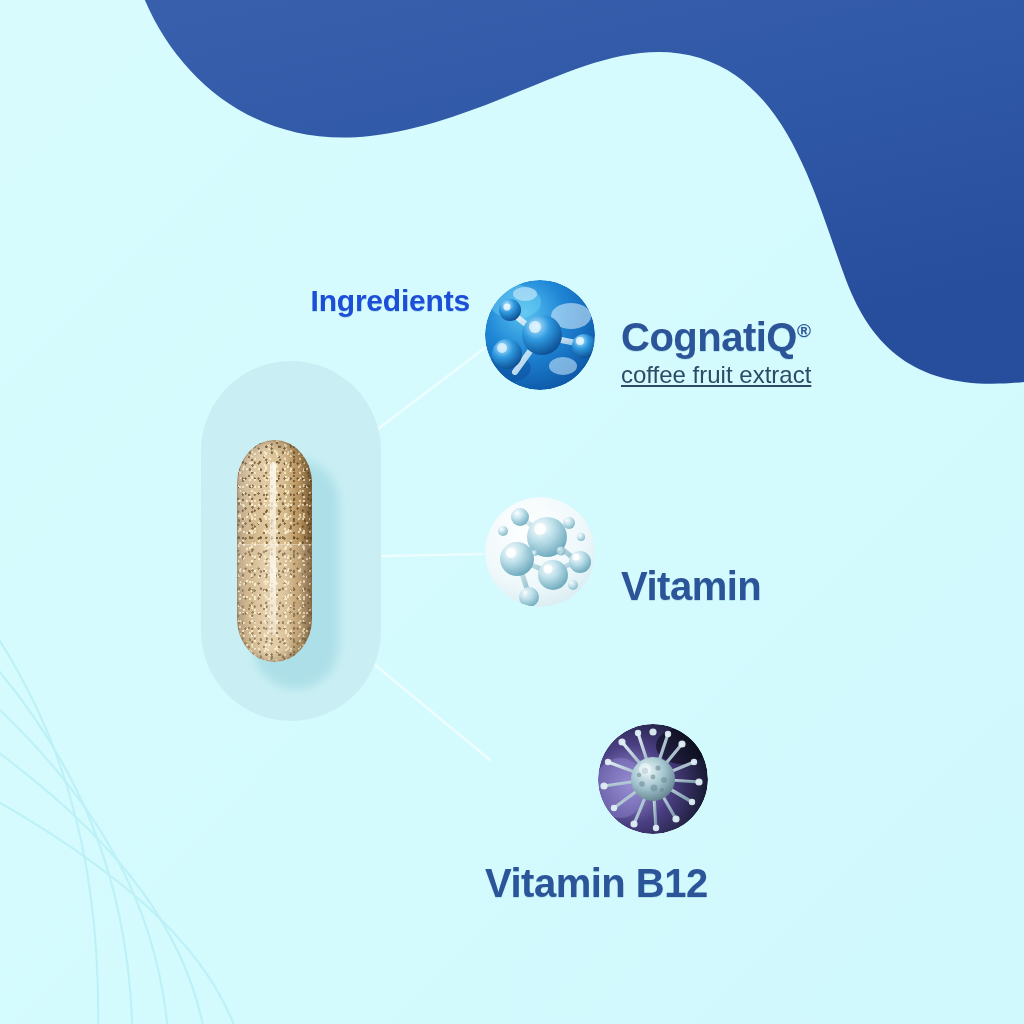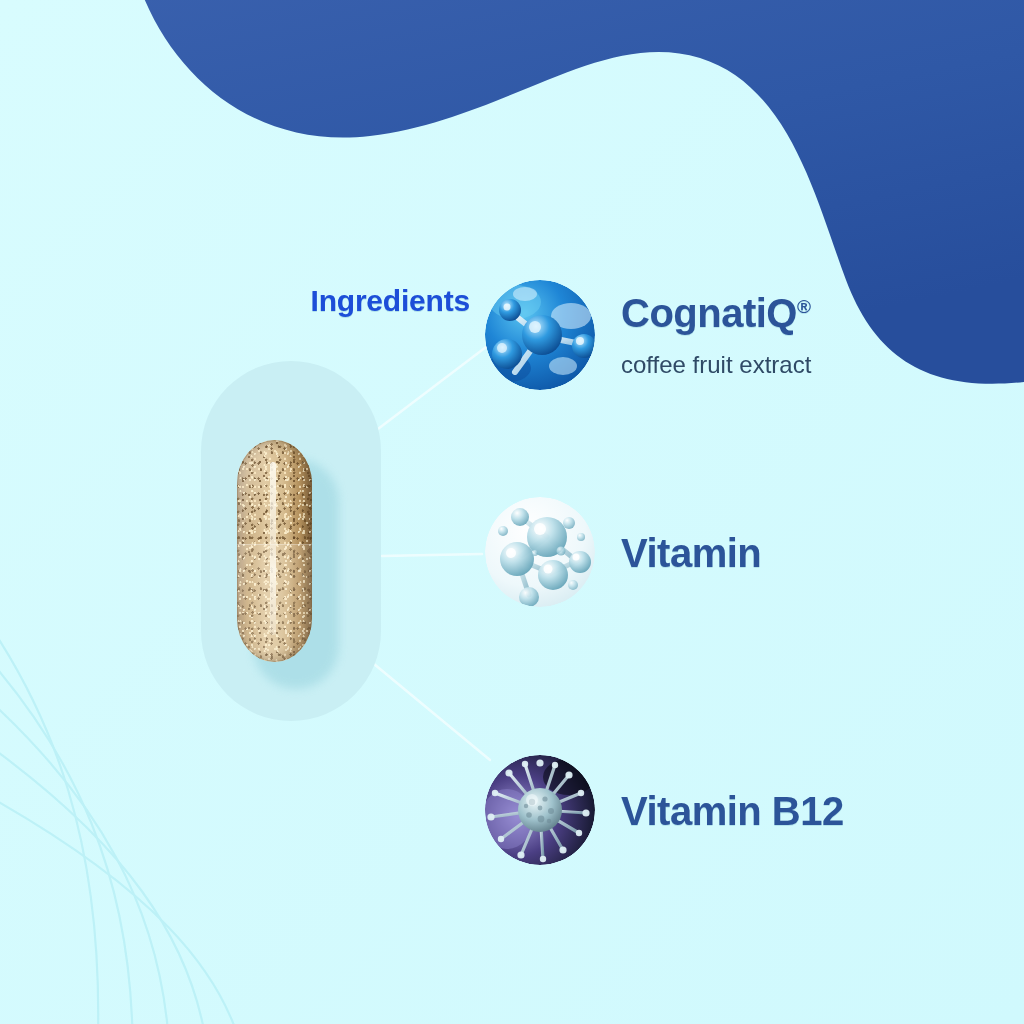--- a/index.html
+++ b/index.html
@@ -133,26 +133,26 @@
     box-shadow: inset 0 0 0 1px rgba(120,90,50,0.25),
                 inset -6px 0 14px rgba(80,55,25,0.30),
                 inset 6px 0 12px rgba(255,245,220,0.18);
   }
 
   
   .ingredient-row {
     position: absolute;
     left: 485px;
     display: flex;
-    align-items: center;
+    align-items: flex-end;
     gap: 26px;
   }
   #row-0 { top: 280px; }
   #row-1 { top: 497px; }
-  #row-2 { top: 755px; }
+  #row-2 { top: 724px; flex-direction: column; }
 
   .icon-circle {
     width: 110px;
     height: 110px;
     border-radius: 50%;
     overflow: hidden;
     flex: 0 0 auto;
     position: relative;
   }
   .icon-circle svg { display: block; }
@@ -171,22 +171,23 @@
     font-size: 19px;
     vertical-align: super;
     font-weight: bold;
     letter-spacing: 0;
   }
   .ingredient-sub {
     font-size: 24px;
     font-weight: normal;
     color: #2f4a66;
     line-height: 1.2;
-    margin-top: 17px;
+    margin-top: 3px;
     white-space: nowrap;
+    text-decoration: underline;
   }
   .ingredient-sub:empty { display: none; }
 </style>
 </head>
 <body>
 
 <div id="stage">
 
   <svg id="bg-svg" viewBox="0 0 1024 1024">
     <defs>

